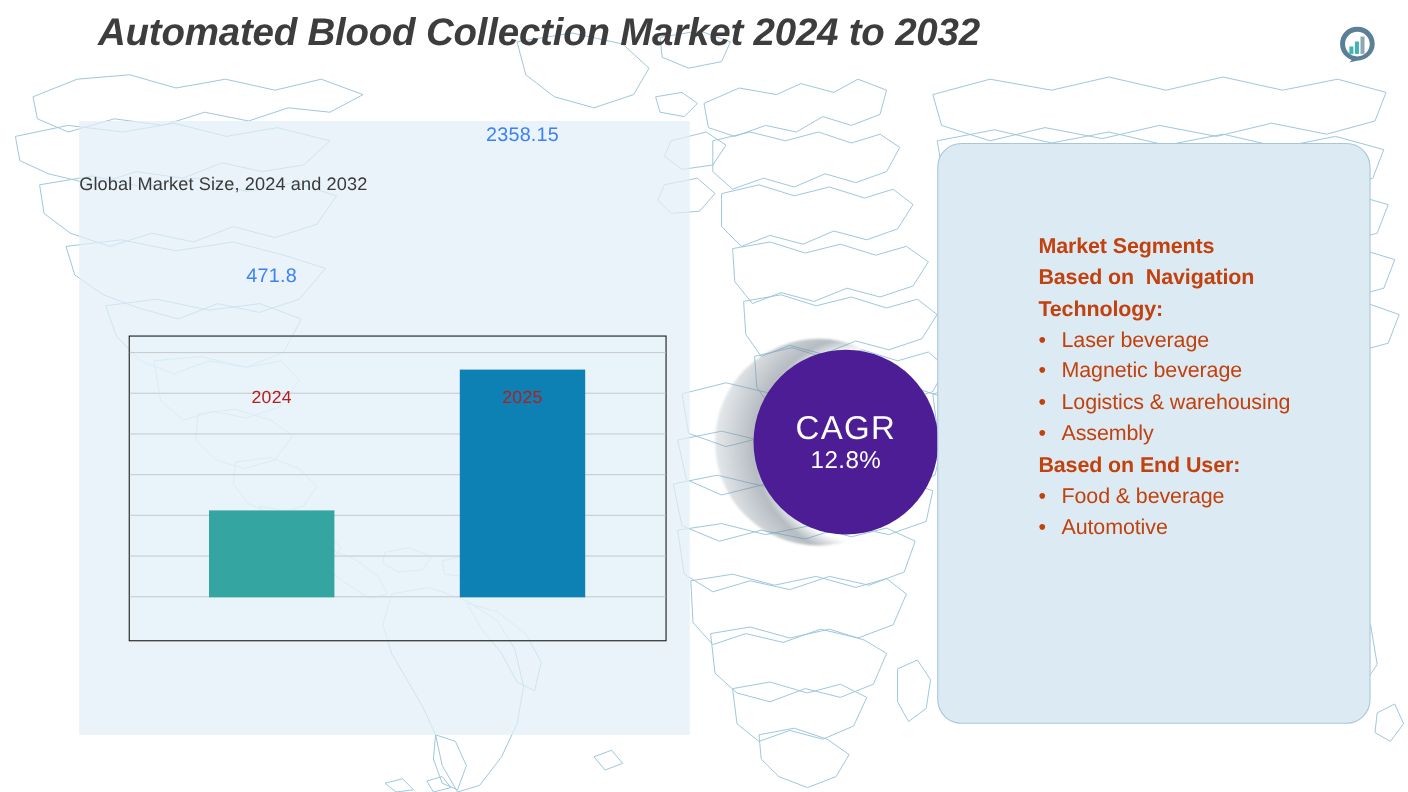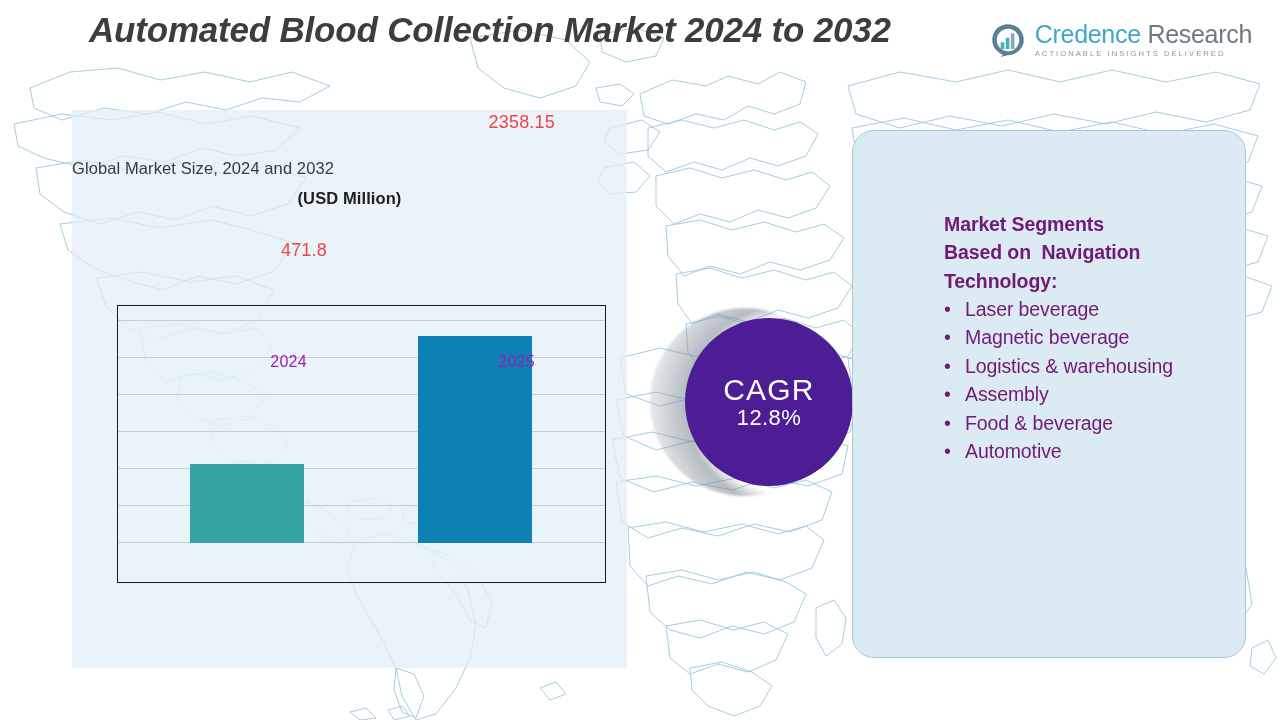--- a/index.html
+++ b/index.html
@@ -110,30 +110,30 @@
     left: 0; right: 0;
     height: 1px;
     background: #c9cdd0;
   }
   .bar {
     position: absolute;
     bottom: 0;
   }
   .bar-label {
     position: absolute;
-    text-align: right;
+    text-align: center;
     font-size: 18px;
-    color: #ef4444;
+    color: #3b82f6;
     letter-spacing: 0.2px;
   }
   .cat-label {
     position: absolute;
-    text-align: right;
+    text-align: center;
     font-size: 16px;
-    color: #a21caf;
+    color: #b91c1c;
     letter-spacing: 0.3px;
   }
 
   
   #cagr-shadow {
     position: absolute;
     left: 650px; top: 308px;
     width: 188px; height: 188px;
     border-radius: 50%;
     background: radial-gradient(circle at 72% 52%, rgba(120,130,140,0) 52%, rgba(120,132,142,0.55) 60%, rgba(150,162,172,0.30) 78%, rgba(190,200,208,0.05) 94%, rgba(255,255,255,0) 100%);
@@ -168,21 +168,21 @@
     left: 852px; top: 130px;
     width: 394px; height: 528px;
     background: #dceaf3;
     border: 1px solid #a9c6d9;
     border-radius: 22px;
   }
   #segments {
     position: absolute;
     left: 944px; top: 210px;
     width: 290px;
-    color: #701a75;
+    color: #c2410c;
   }
   .seg-head {
     font-size: 19.5px;
     font-weight: bold;
     line-height: 1.45;
     letter-spacing: -0.1px;
     white-space: pre-wrap;
   }
   .seg-item {
     display: flex;
@@ -294,31 +294,24 @@
   <div id="title">Automated Blood Collection Market 2024 to 2032</div>
 
   <div id="logo">
     <svg id="logo-mark" viewBox="0 0 64 64">
       <path d="M32 4 C16 4 4 16 4 32 C4 44 12 54 23 58 L19 62 L31 59 C47.5 58.5 60 46.5 60 32 C60 16 48 4 32 4 Z
                M32 12 C43 12 52 21 52 32 C52 43 43 52 32 52 C21 52 12 43 12 32 C12 21 21 12 32 12 Z" fill="#5b7f96"></path>
       <rect x="19" y="36" width="6.5" height="12" fill="#3fb3b7"></rect>
       <rect x="28" y="28" width="6.5" height="20" fill="#3fb3b7"></rect>
       <rect x="37" y="20" width="6.5" height="28" fill="#8fa6b4"></rect>
     </svg>
-    <div id="logo-text">
-      <div id="logo-words">
-        <span class="logo-credence">Credence</span><span class="logo-research"> Research</span>
-      </div>
-      <div id="logo-tagline">ACTIONABLE INSIGHTS DELIVERED</div>
-    </div>
   </div>
 
   <div id="left-panel"></div>
   <div id="chart-heading">Global Market Size, 2024 and 2032</div>
-  <div id="chart-subheading">(USD Million)</div>
 
   <div id="chart-box">
 
   <div class="gridline" style="top: 14px;"></div>
       <div class="gridline" style="top: 51px;"></div>
       <div class="gridline" style="top: 88px;"></div>
       <div class="gridline" style="top: 125px;"></div>
       <div class="gridline" style="top: 162px;"></div>
       <div class="gridline" style="top: 199px;"></div>
       <div class="gridline" style="top: 236px;"></div>
@@ -351,20 +344,21 @@
         <span class="seg-text">Magnetic beverage</span>
       </div>
       <div class="seg-item">
         <span class="seg-bullet">•</span>
         <span class="seg-text">Logistics &amp; warehousing</span>
       </div>
       <div class="seg-item">
         <span class="seg-bullet">•</span>
         <span class="seg-text">Assembly</span>
       </div>
+      <div class="seg-head">Based on End User:</div>
       <div class="seg-item">
         <span class="seg-bullet">•</span>
         <span class="seg-text">Food &amp; beverage</span>
       </div>
       <div class="seg-item">
         <span class="seg-bullet">•</span>
         <span class="seg-text">Automotive</span>
       </div>
     </div>
 

